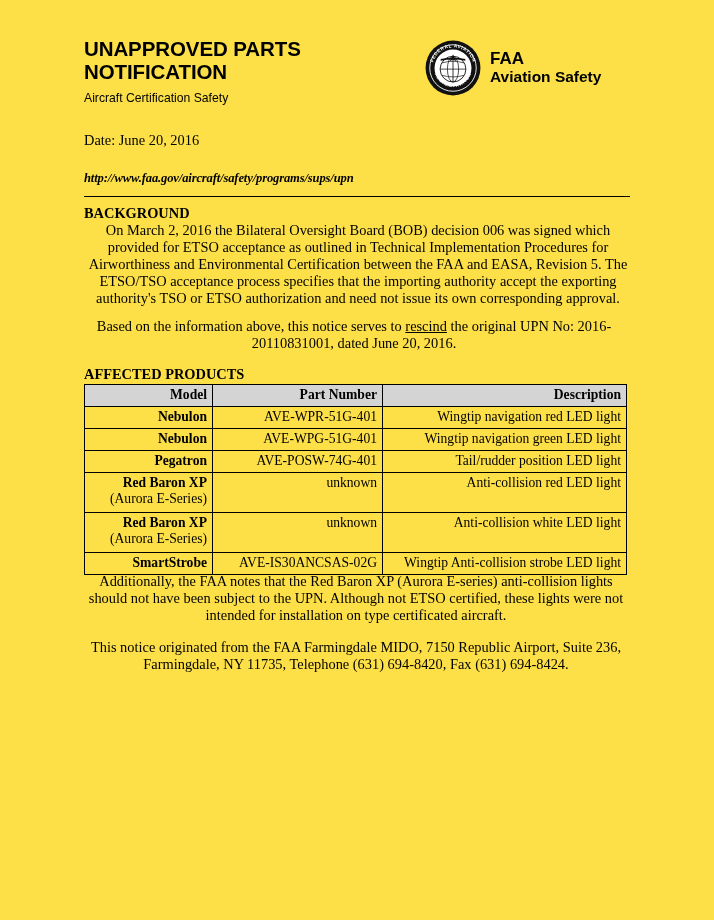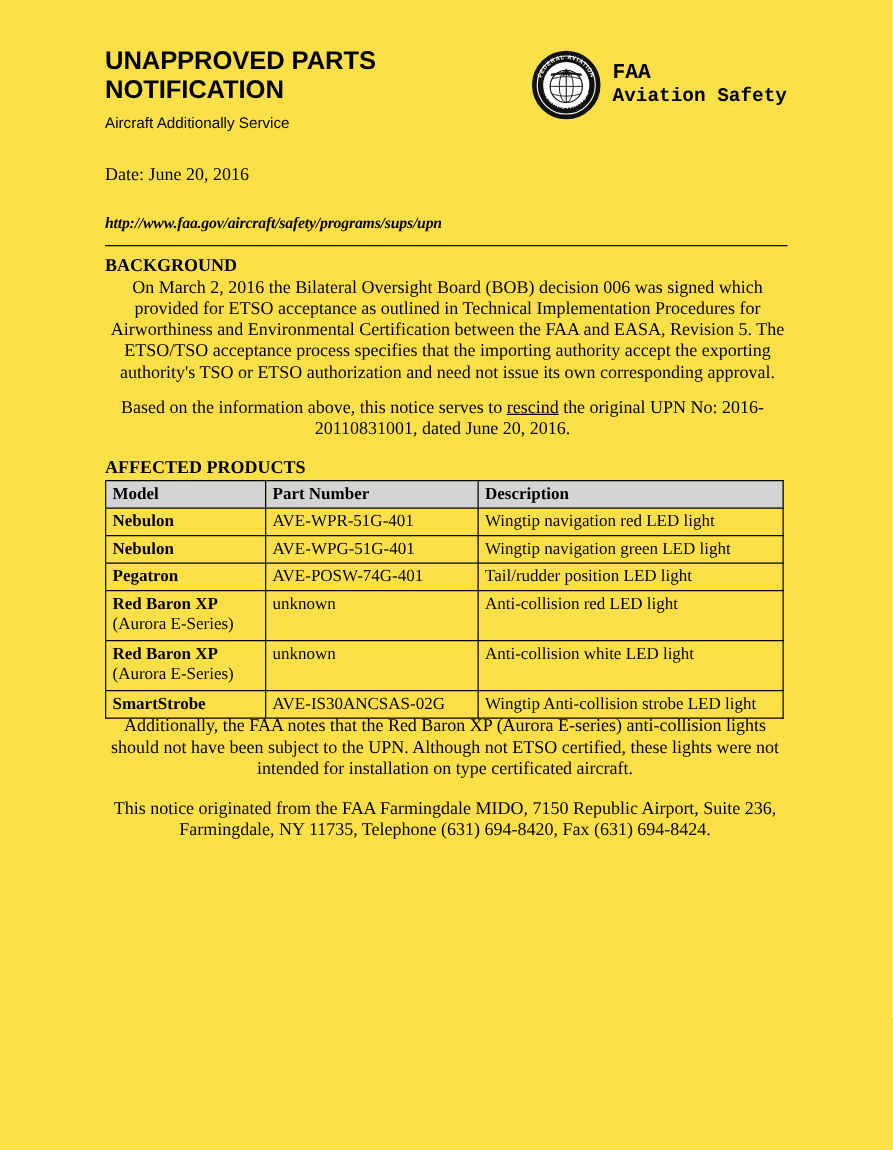--- a/index.html
+++ b/index.html
@@ -60,21 +60,21 @@
     display: flex;
     align-items: center;
   }
   .faa-seal {
     width: 56px;
     height: 56px;
     flex: 0 0 auto;
   }
   .faa-words {
     margin-left: 9px;
-    font-family: Liberation Mono, monospace;
+    font-family: Liberation Sans, sans-serif;
     line-height: 1.08;
   }
   .faa-words .faa-acronym {
     font-weight: bold;
     font-size: 17px;
     display: block;
   }
   .faa-words .faa-tag {
     font-weight: bold;
     font-size: 15.5px;
@@ -153,21 +153,21 @@
     border-collapse: collapse;
     table-layout: fixed;
     font-size: 13.6px;
   }
   .products-table th,
   .products-table td {
     border: 1px solid #000000;
     padding: 2px 5px 3px 5px;
     vertical-align: top;
     line-height: 16px;
-    text-align: left;
+    text-align: right;
   }
   .products-table thead th {
     background: #d4d4d4;
     font-weight: bold;
   }
   .products-table td.model {
     font-weight: bold;
   }
   .products-table td.model .sub {
     font-weight: normal;
@@ -198,21 +198,21 @@
 
 <div class="page">
 
   <div class="header">
 
     <div class="title-block">
       <div class="doc-title">
         <span>UNAPPROVED PARTS</span><br>
         <span>NOTIFICATION</span>
       </div>
-      <div class="doc-subtitle">Aircraft Additionally Service</div>
+      <div class="doc-subtitle">Aircraft Certification Safety</div>
     </div>
 
     <div class="faa-logo">
       <svg class="faa-seal" viewBox="0 0 100 100" aria-hidden="true">
         <circle cx="50" cy="50" r="49" fill="#111111"></circle>
         <circle cx="50" cy="50" r="41.5" fill="none" stroke="#ffffff" stroke-width="1.6"></circle>
         <circle cx="50" cy="50" r="33" fill="#ffffff"></circle>
 
         <defs>
           <path id="arcTop" d="M 13 50 A 37 37 0 0 1 87 50"></path>

